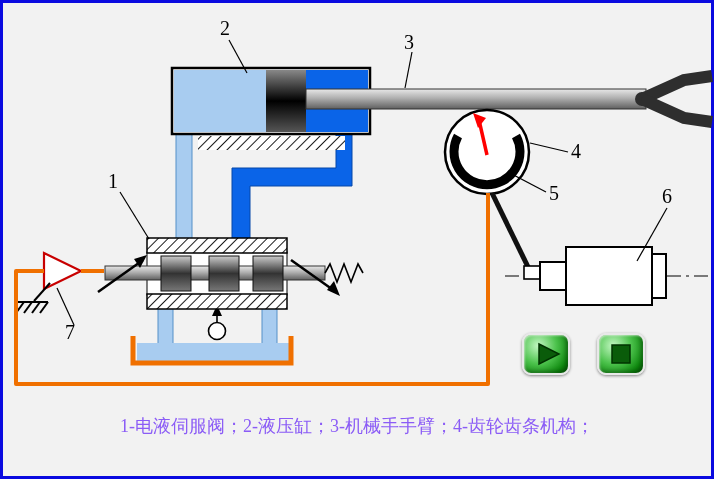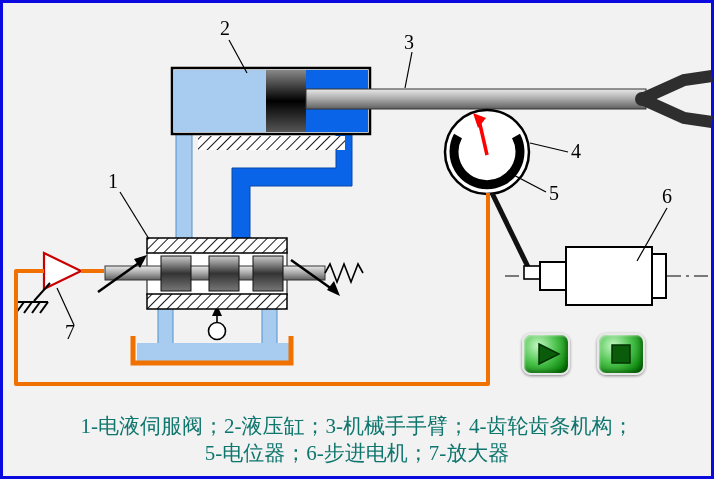--- a/index.html
+++ b/index.html
@@ -10,21 +10,21 @@
     overflow:hidden;
     font-family:"Liberation Serif", serif;
   }
   .stage svg.diagram { position:absolute; left:0; top:0; }
   .lbl {
     position:absolute; font-size:20px; color:#000; line-height:22px;
     font-family:"Liberation Serif", serif; user-select:none;
   }
   .caption {
     position:absolute; top:413px; left:0; width:714px;
-    text-align:center; font-size:21px; line-height:27px; color:#0f766e;
+    text-align:center; font-size:18px; line-height:27px; color:#8b5cf6;
   }
   .media-btn {
     position:absolute; width:48px; height:42px; border-radius:9px;
     border:2px solid #e8e8e8;
     background: radial-gradient(circle at 32% 28%, #c2f7c2 0%, #4cc24c 45%, #0c860c 80%, #065e06 100%);
     box-shadow: 0 1px 3px rgba(0,0,0,.45), inset 1px 1px 2px rgba(255,255,255,.55), inset -2px -2px 4px rgba(0,0,0,.3);
     display:flex; align-items:center; justify-content:center;
     padding:0; cursor:pointer;
   }
 </style>
@@ -163,16 +163,15 @@
     </svg>
   </button>
   <button class="media-btn" style="left:597px; top:333px;">
     <svg width="44" height="38" viewBox="0 0 44 38">
       <rect x="13" y="10" width="18" height="18" fill="#0a5c0a" stroke="#003300" stroke-width="1.5"></rect>
     </svg>
   </button>
 
   <div class="caption">
     <div>1-电液伺服阀；2-液压缸；3-机械手手臂；4-齿轮齿条机构；</div>
-    <div>5-电位器；6-步进电机；7-放大器</div>
   </div>
 
 </div>
 
 </body></html>

